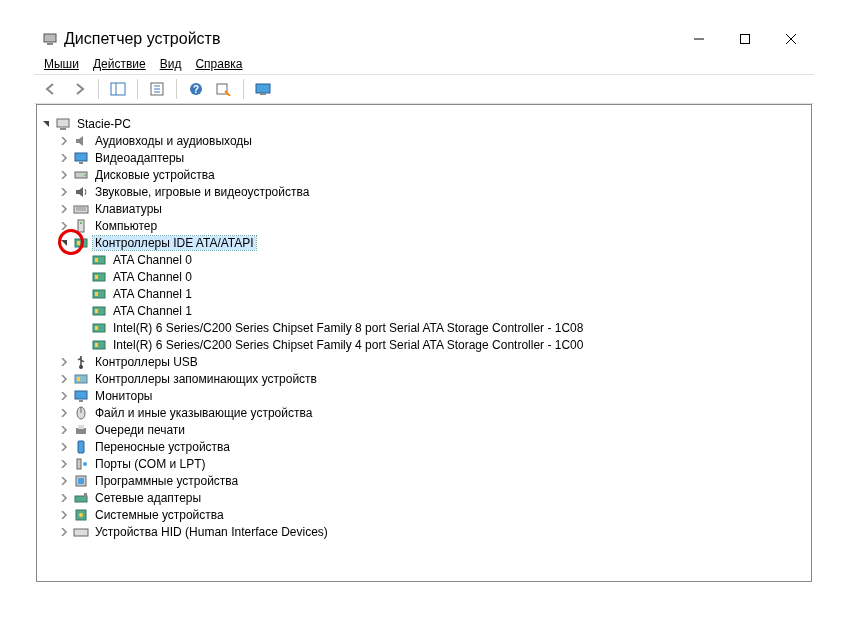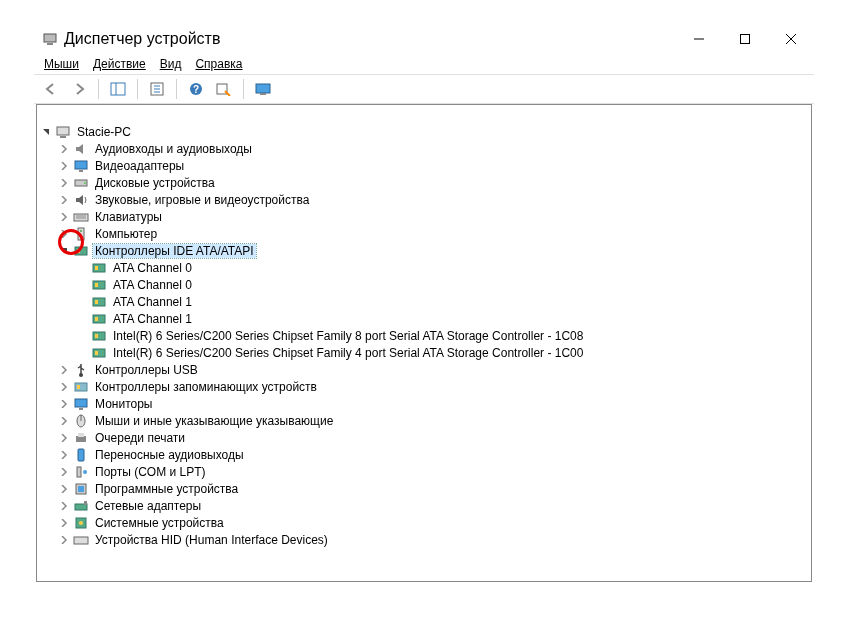--- a/index.html
+++ b/index.html
@@ -76,21 +76,21 @@
     flex: 1;
     border: 1px solid #888;
     margin: 0 2px 2px 2px;
     overflow: hidden;
     position: relative;
     display: flex;
   }
   .tree {
     flex: 1;
     overflow-y: scroll;
-    padding: 18px 0 2px 2px;
+    padding: 10px 0 2px 2px;
   }
   .tree::-webkit-scrollbar { width: 17px; }
   .tree::-webkit-scrollbar-track { background: #f0f0f0; }
   .tree::-webkit-scrollbar-thumb { background: #c2c2c2; }
   .tree::-webkit-scrollbar-button { background: #f0f0f0; height: 17px; display: block; }
   .node {
     display: flex;
     align-items: center;
     height: 17px;
     white-space: nowrap;
@@ -457,21 +457,21 @@
               <svg viewBox="0 0 8 8">
                 <path d="M2 0 L6 4 L2 8" fill="none" stroke="#888" stroke-width="1.5"></path>
               </svg>
             </span>
             <span class="icon">
               <svg width="16" height="16">
                 <ellipse cx="8" cy="8" rx="4" ry="6" fill="#ddd" stroke="#666"></ellipse>
                 <line x1="8" y1="2" x2="8" y2="8" stroke="#666"></line>
               </svg>
             </span>
-            <span class="label">Мыши и иные указывающие указывающие</span>
+            <span class="label">Файл и иные указывающие устройства</span>
           </div>
           <div class="node">
             <span class="indent"></span>
             <span class="arrow">
               <svg viewBox="0 0 8 8">
                 <path d="M2 0 L6 4 L2 8" fill="none" stroke="#888" stroke-width="1.5"></path>
               </svg>
             </span>
             <span class="icon">
               <svg width="16" height="16">
@@ -486,21 +486,21 @@
             <span class="arrow">
               <svg viewBox="0 0 8 8">
                 <path d="M2 0 L6 4 L2 8" fill="none" stroke="#888" stroke-width="1.5"></path>
               </svg>
             </span>
             <span class="icon">
               <svg width="16" height="16">
                 <rect x="5" y="2" width="6" height="12" rx="1" fill="#4aa0e0" stroke="#2a6090"></rect>
               </svg>
             </span>
-            <span class="label">Переносные аудиовыходы</span>
+            <span class="label">Переносные устройства</span>
           </div>
           <div class="node">
             <span class="indent"></span>
             <span class="arrow">
               <svg viewBox="0 0 8 8">
                 <path d="M2 0 L6 4 L2 8" fill="none" stroke="#888" stroke-width="1.5"></path>
               </svg>
             </span>
             <span class="icon">
               <svg width="16" height="16">

